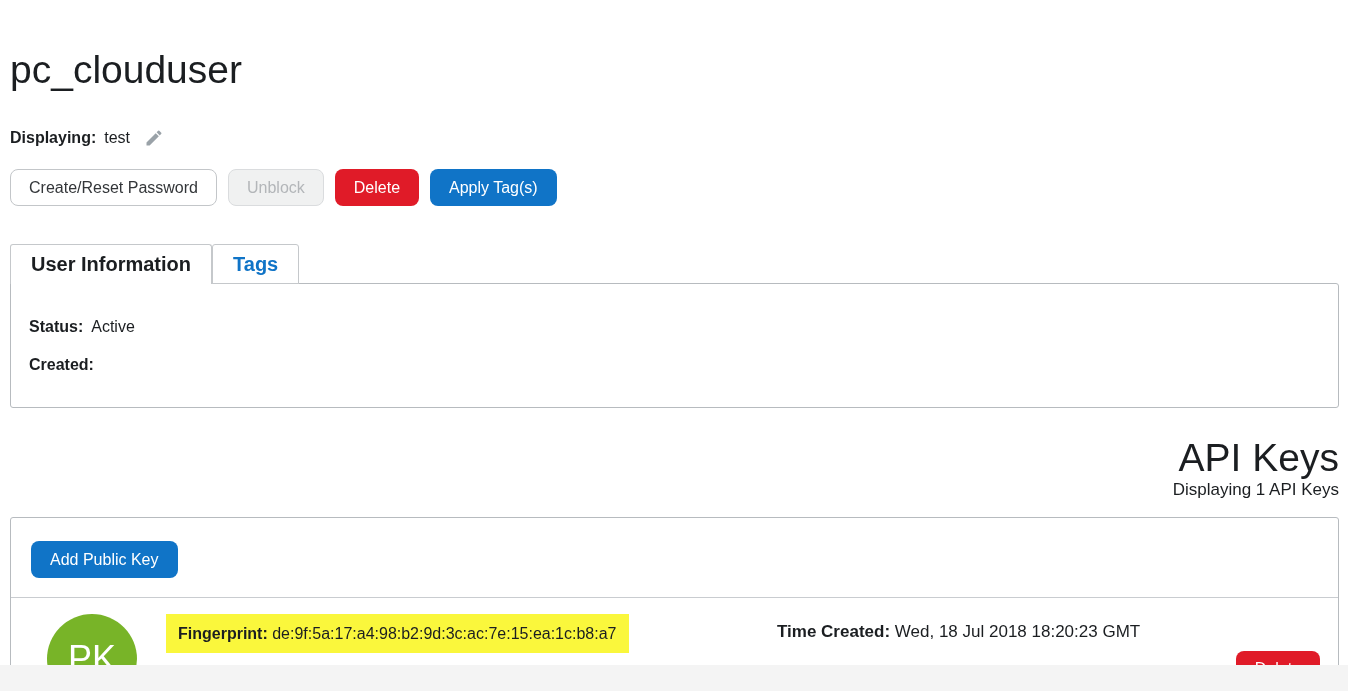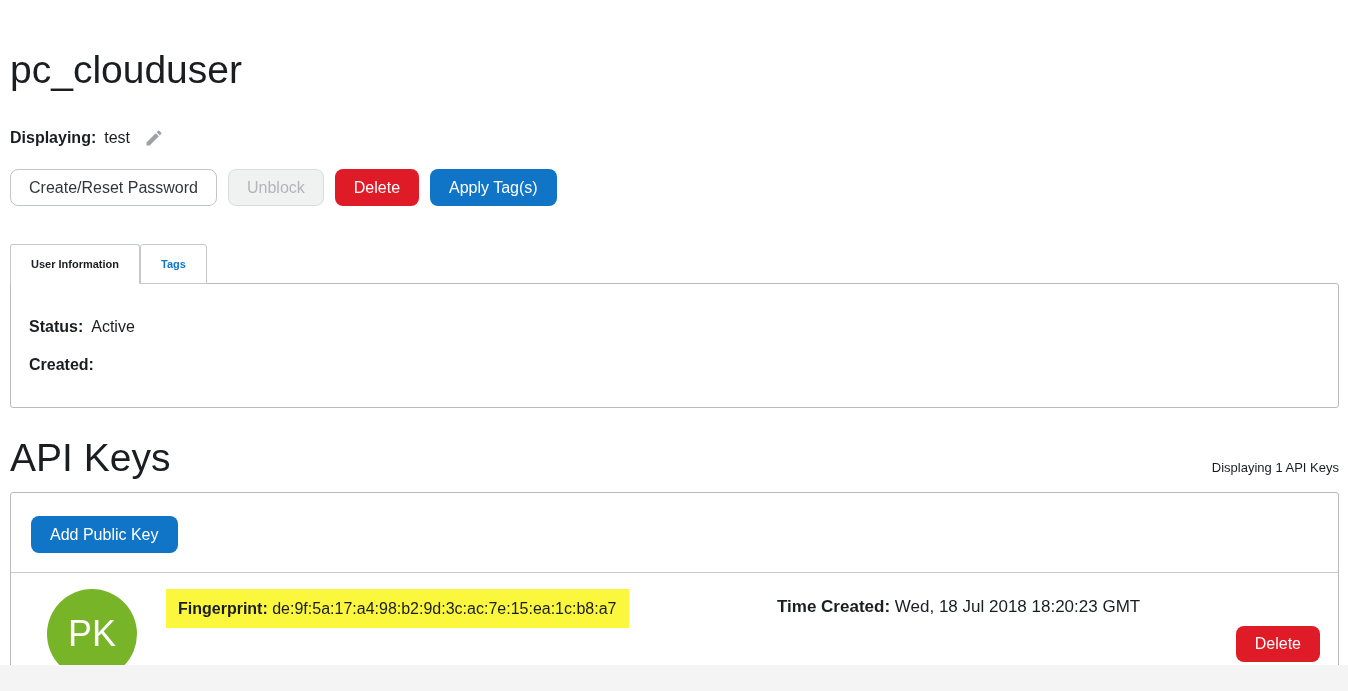--- a/index.html
+++ b/index.html
@@ -51,21 +51,21 @@
   .btn-disabled { background: #f0f1f1; border-color: #dadcde; color: #b3b6b9; cursor: default; }
   .btn-danger { background: var(--danger-red, #e01b28); color: #fff; }
   .btn-primary { background: var(--accent-blue, #1074c7); color: #fff; }
 
   
   .tabs { margin-top: 38px; display: flex; position: relative; z-index: 2; margin-bottom: -1px; }
   .tab {
     height: 40px;
     line-height: 38px;
     padding: 0 20px;
-    font-size: 11px;
+    font-size: 20px;
     font-weight: 700;
     border: 1px solid #c5c8cb;
     border-bottom: none;
     border-radius: 3px 3px 0 0;
     background: #fff;
     cursor: pointer;
   }
   .tab.active { color: #1b1e21; }
   .tab.inactive { color: var(--accent-blue, #1074c7); border-bottom: 1px solid #c5c8cb; }
 
@@ -80,23 +80,23 @@
     padding: 33px 18px 0 18px;
     font-size: 16px;
   }
   .panel-grid { display: grid; grid-template-columns: 643px 1fr; }
   .panel-row { margin-top: 0; height: 19px; display: flex; align-items: center; }
   .panel-row.second { margin-top: 19px; }
   .panel-row .val { margin-left: 8px; }
   .meta-link { color: #6b7075; text-decoration: underline; margin-left: 12px; cursor: pointer; }
 
   
-  .api-header { display: flex; align-items: flex-end; justify-content: space-between; margin-top: 27px; }
+  .api-header { display: flex; align-items: flex-end; justify-content: space-between; margin-top: 27px; flex-direction: column; }
   .api-title { font-size: 39px; font-weight: 400; margin: 0; line-height: 45px; }
-  .displaying { font-size: 13px; padding-bottom: 5px; color: #1b1e21; }
+  .displaying { font-size: 17px; padding-bottom: 5px; color: #1b1e21; }
 
   
   .api-container { margin-top: 12px; border: 1px solid #b7bbbf; border-radius: 3px; background: #fff; }
   .api-toolbar { padding: 23px 0 19px 20px; border-bottom: 1px solid #c9ccd0; }
 
   .key-row { display: flex; align-items: flex-start; padding: 16px 18px 16px 36px; }
   .avatar {
     width: 90px; height: 90px;
     border-radius: 50%;
     background: var(--avatar-green, #78b428);

